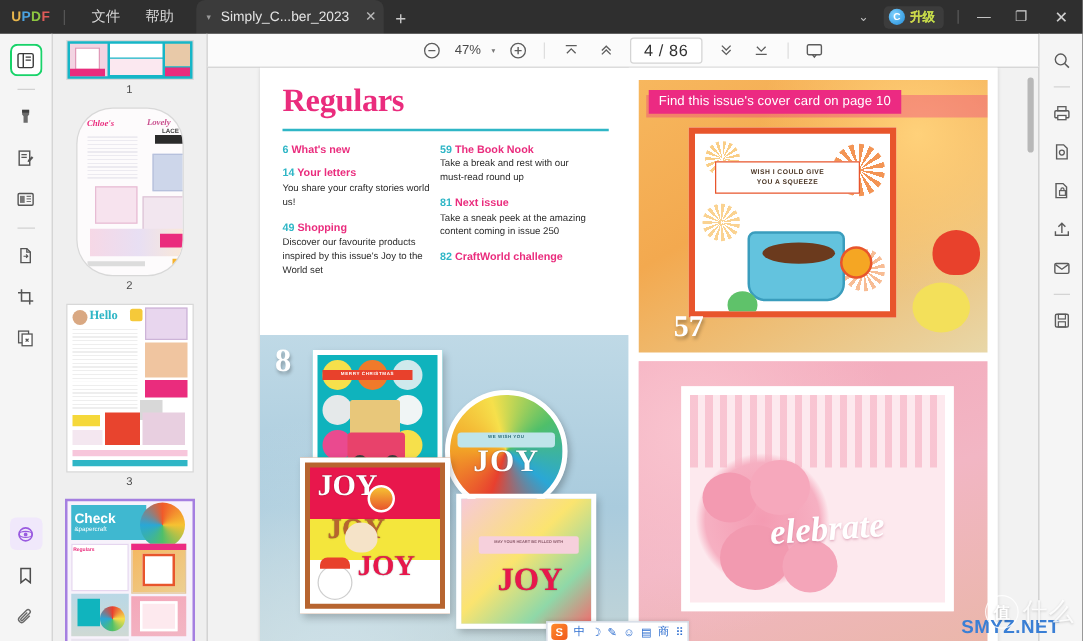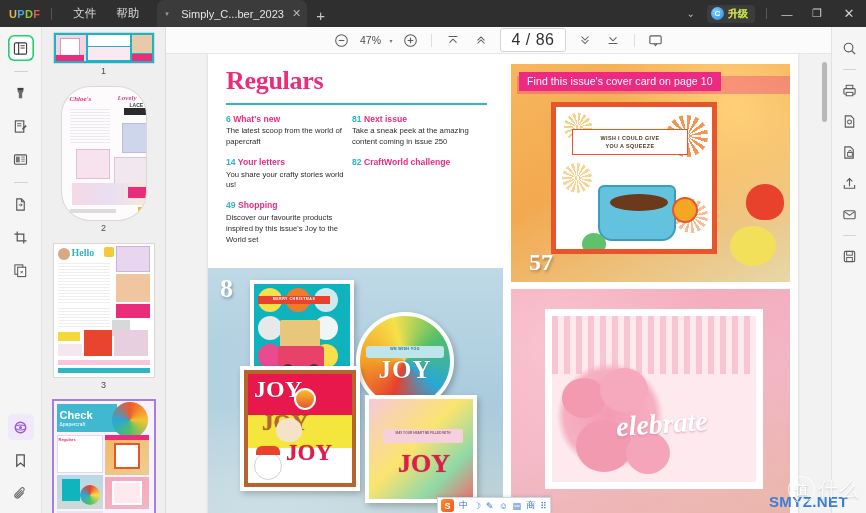--- a/index.html
+++ b/index.html
@@ -17,21 +17,21 @@
     background:#2f2f2f; display:flex; align-items:center;
   }
   .logo{ display:flex; align-items:center; margin-left:9px; font-size:11px; font-weight:bold; letter-spacing:.3px;}
   .logo .u{color:#e8b64c;} .logo .p{color:#4aa3e0;} .logo .d{color:#8ec640;} .logo .f{color:#e05a57;}
   .tb-sep{ width:1px; height:12px; background:#555; margin:0 11px; }
   .menu-item{ color:#d6d6d6; font-size:11.5px; padding:4px 10px; cursor:default; }
   .tabs{ display:flex; align-items:flex-end; height:27px; margin-left:8px; }
   .tab{
     position:relative; display:flex; align-items:center; height:27px;
     background:#3b3b3b; border-radius:7px 7px 0 0; padding:0 6px 0 8px;
-    color:#e4e4e4; font-size:11px; min-width:150px;text-align:right;
+    color:#e4e4e4; font-size:11px; min-width:150px;
   }
   .tab .tab-caret{ font-size:7px; color:#9a9a9a; margin-right:8px; }
   .tab .tab-title{ flex:1; white-space:nowrap; overflow:hidden; }
   .tab .tab-close{ font-size:11px; color:#b9b9b9; margin-left:8px; cursor:pointer;}
   .tab-add{ color:#c9c9c9; font-size:15px; padding:0 9px; margin-bottom:3px; cursor:pointer;}
   .tb-right{ margin-left:auto; display:flex; align-items:center; height:27px; }
   .tb-chevron{ color:#bdbdbd; font-size:10px; padding:0 12px; cursor:pointer;}
   .upgrade{
     display:flex; align-items:center; gap:4px; background:#3c3c3c;
     border-radius:4px; padding:2px 7px 2px 4px; margin-right:6px; cursor:pointer;
@@ -82,21 +82,21 @@
     background:#fbfbfb; display:flex; align-items:center; justify-content:center;
     border-bottom:1px solid #e6e6e6;
   }
   .tool{ display:flex;align-items:center;justify-content:center;height:20px;min-width:20px;
     color:#5d5d5d; cursor:pointer; margin:0 4px; }
   .zoomval{ font-size:10.5px; color:#4a4a4a; min-width:30px; text-align:center; }
   .caret-sm{ font-size:6px; color:#777; margin:0 4px; cursor:pointer;}
   .tool-div{ width:1px;height:13px;background:#dedede;margin:0 7px;}
   .pagebox{
     border:1px solid #d4d4d4; background:#fff; border-radius:3px;
-    font-size:16px; color:#333; padding:2px 10px; margin:0 5px; min-width:48px;
+    font-size:13px; color:#333; padding:2px 10px; margin:0 5px; min-width:48px;
     text-align:center; letter-spacing:.5px;
   }
 
   
   .docarea{
     position:absolute; left:166px; top:54px; right:35px; bottom:0;
     background:#f2f2f2; overflow:hidden;
   }
   .pagescroll{ position:absolute; inset:0; }
   .docpage{
@@ -180,21 +180,21 @@
     border:1.5px solid #e8552c; background:#fff; text-align:center;
     font-size:5.4px; font-weight:bold; color:#4a3524; letter-spacing:.4px; line-height:1.5;
   }
   .mug{
     position:absolute; left:42px; top:78px; width:78px;height:56px;
     background:#63c3de; border-radius:6px 6px 14px 14px; border:2px solid #3a9dbd;
   }
   .mug:after{ content:""; position:absolute; left:10px; top:7px; width:58px;height:17px;
     background:#6b3a1d; border-radius:50%;}
   .num57{
-    position:absolute; left:18px; bottom:6px; font-family:"Liberation Serif",serif;
+    position:absolute; left:28px; bottom:6px; font-family:"Liberation Serif",serif;
     font-weight:bold; font-size:24px; color:#fff; text-shadow:1px 2px 3px rgba(0,0,0,.3); z-index:9;
   }
   .pinkphoto{
     position:absolute; left:8px; top:235px; width:279px; bottom:0;
     background:
       radial-gradient(circle at 15% 20%, #f9c4cf 0%, rgba(249,196,207,0) 50%),
       linear-gradient(160deg,#f4a7ba 0%,#f2b6c4 45%,#e7b7a0 100%);
     overflow:hidden;
   }
   .lacecard{
@@ -496,34 +496,38 @@
 
         <div class="halfpage left">
           <div class="regulars">Regulars</div>
           <div class="rule"></div>
 
           <div class="cols">
             <div class="col">
               <div class="entry">
                 <h4><span class="n">6</span>
                  <span class="t">What's new</span></h4>
-                <p>The latest scoop from the world of papercraft</p>
               </div>
               <div class="entry">
                 <h4><span class="n">14</span>
                  <span class="t">Your letters</span></h4>
                 <p>You share your crafty stories world us!</p>
               </div>
               <div class="entry">
                 <h4><span class="n">49</span>
                  <span class="t">Shopping</span></h4>
                 <p>Discover our favourite products inspired by this issue's Joy to the World set</p>
               </div>
             </div>
             <div class="col">
+              <div class="entry">
+                <h4><span class="n">59</span>
+                 <span class="t">The Book Nook</span></h4>
+                <p>Take a break and rest with our must-read round up</p>
+              </div>
               <div class="entry">
                 <h4><span class="n">81</span>
                  <span class="t">Next issue</span></h4>
                 <p>Take a sneak peek at the amazing content coming in issue 250</p>
               </div>
               <div class="entry">
                 <h4><span class="n">82</span>
                  <span class="t">CraftWorld challenge</span></h4>
               </div>
             </div>

